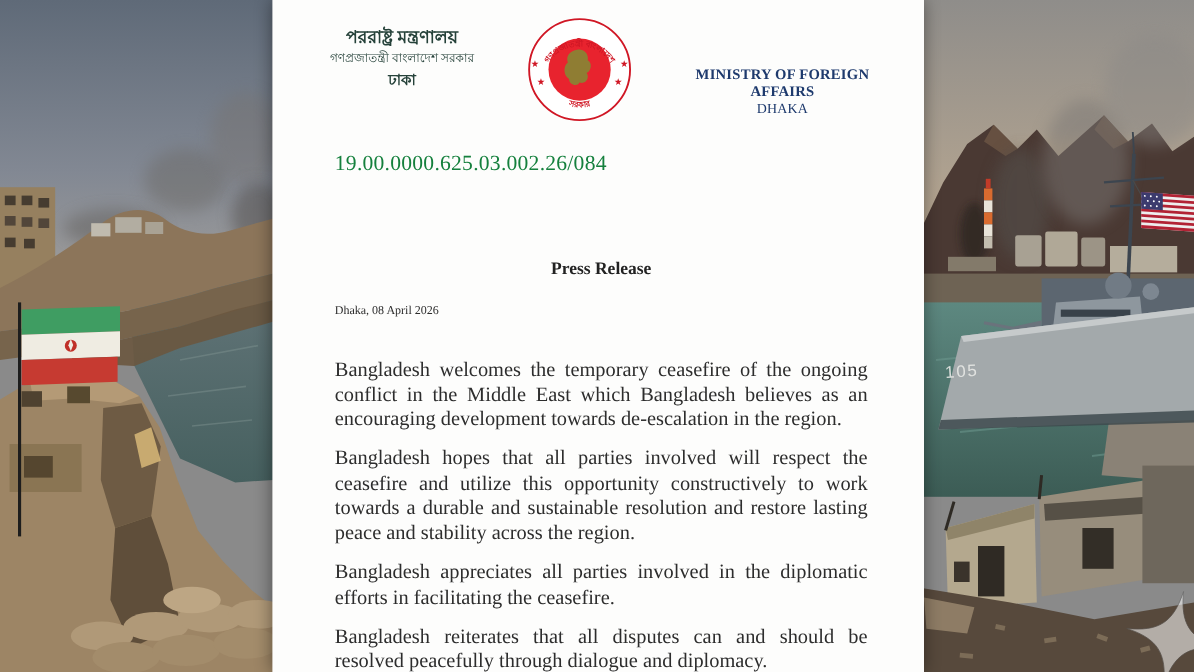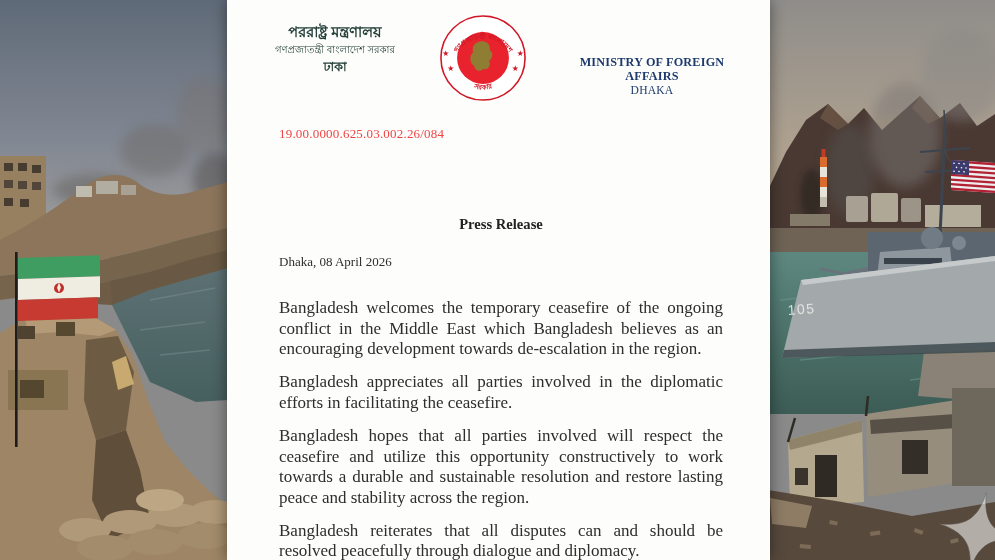--- a/index.html
+++ b/index.html
@@ -21,24 +21,24 @@
   }
   .hdr-bn .l1{font-size:14.5px;font-weight:700;}
   .hdr-bn .l2{font-size:10px;}
   .hdr-bn .l3{font-size:12.5px;font-weight:bold;}
   .seal{position:absolute;top:12px;left:211px;width:90px;height:92px;}
   .hdr-en{
     position:absolute;top:27px;left:325px;width:200px;text-align:center;
     color:#1e3a6d;line-height:13.8px;font-size:11.6px;letter-spacing:.2px;margin-top:29px;
   }
   .hdr-en .l1{font-weight:700;font-size:12.2px;}
-  .ref{position:absolute;top:126px;left:52px;font-size:13px;color:#ef4444;letter-spacing:.2px;}
+  .ref{position:absolute;top:126px;left:52px;font-size:18px;color:#15803d;letter-spacing:.2px;}
   .title{position:absolute;top:204px;left:52px;right:47px;text-align:center;
     font-size:14.6px;font-weight:700;color:#222;margin-top:12px;}
-  .dateline{position:absolute;top:254px;left:52px;font-size:13px;color:#2d2d2d;}
+  .dateline{position:absolute;top:254px;left:52px;font-size:10px;color:#2d2d2d;}
   .body{position:absolute;top:298px;left:52px;right:47px;color:#2d2d2d;}
   .body p{margin:0 0 12.5px 0;font-size:17px;line-height:20.6px;text-align:justify;}
 </style>
 </head>
 <body>
 
 <div class="stage">
 
   <svg class="bg" width="995" height="560" viewBox="0 0 995 560">
     <defs>
@@ -292,18 +292,18 @@
     </div>
 
     <div class="ref">19.00.0000.625.03.002.26/084</div>
 
     <div class="title">Press Release</div>
 
     <div class="dateline">Dhaka, 08 April 2026</div>
 
     <div class="body">
       <p>Bangladesh welcomes the temporary ceasefire of the ongoing conflict in the Middle East which Bangladesh believes as an encouraging development towards de-escalation in the region.</p>
+      <p>Bangladesh hopes that all parties involved will respect the ceasefire and utilize this opportunity constructively to work towards a durable and sustainable resolution and restore lasting peace and stability across the region.</p>
       <p>Bangladesh appreciates all parties involved in the diplomatic efforts in facilitating the ceasefire.</p>
-      <p>Bangladesh hopes that all parties involved will respect the ceasefire and utilize this opportunity constructively to work towards a durable and sustainable resolution and restore lasting peace and stability across the region.</p>
       <p>Bangladesh reiterates that all disputes can and should be resolved peacefully through dialogue and diplomacy.</p>
     </div>
   </div>
 </div>
 
 </body></html>

